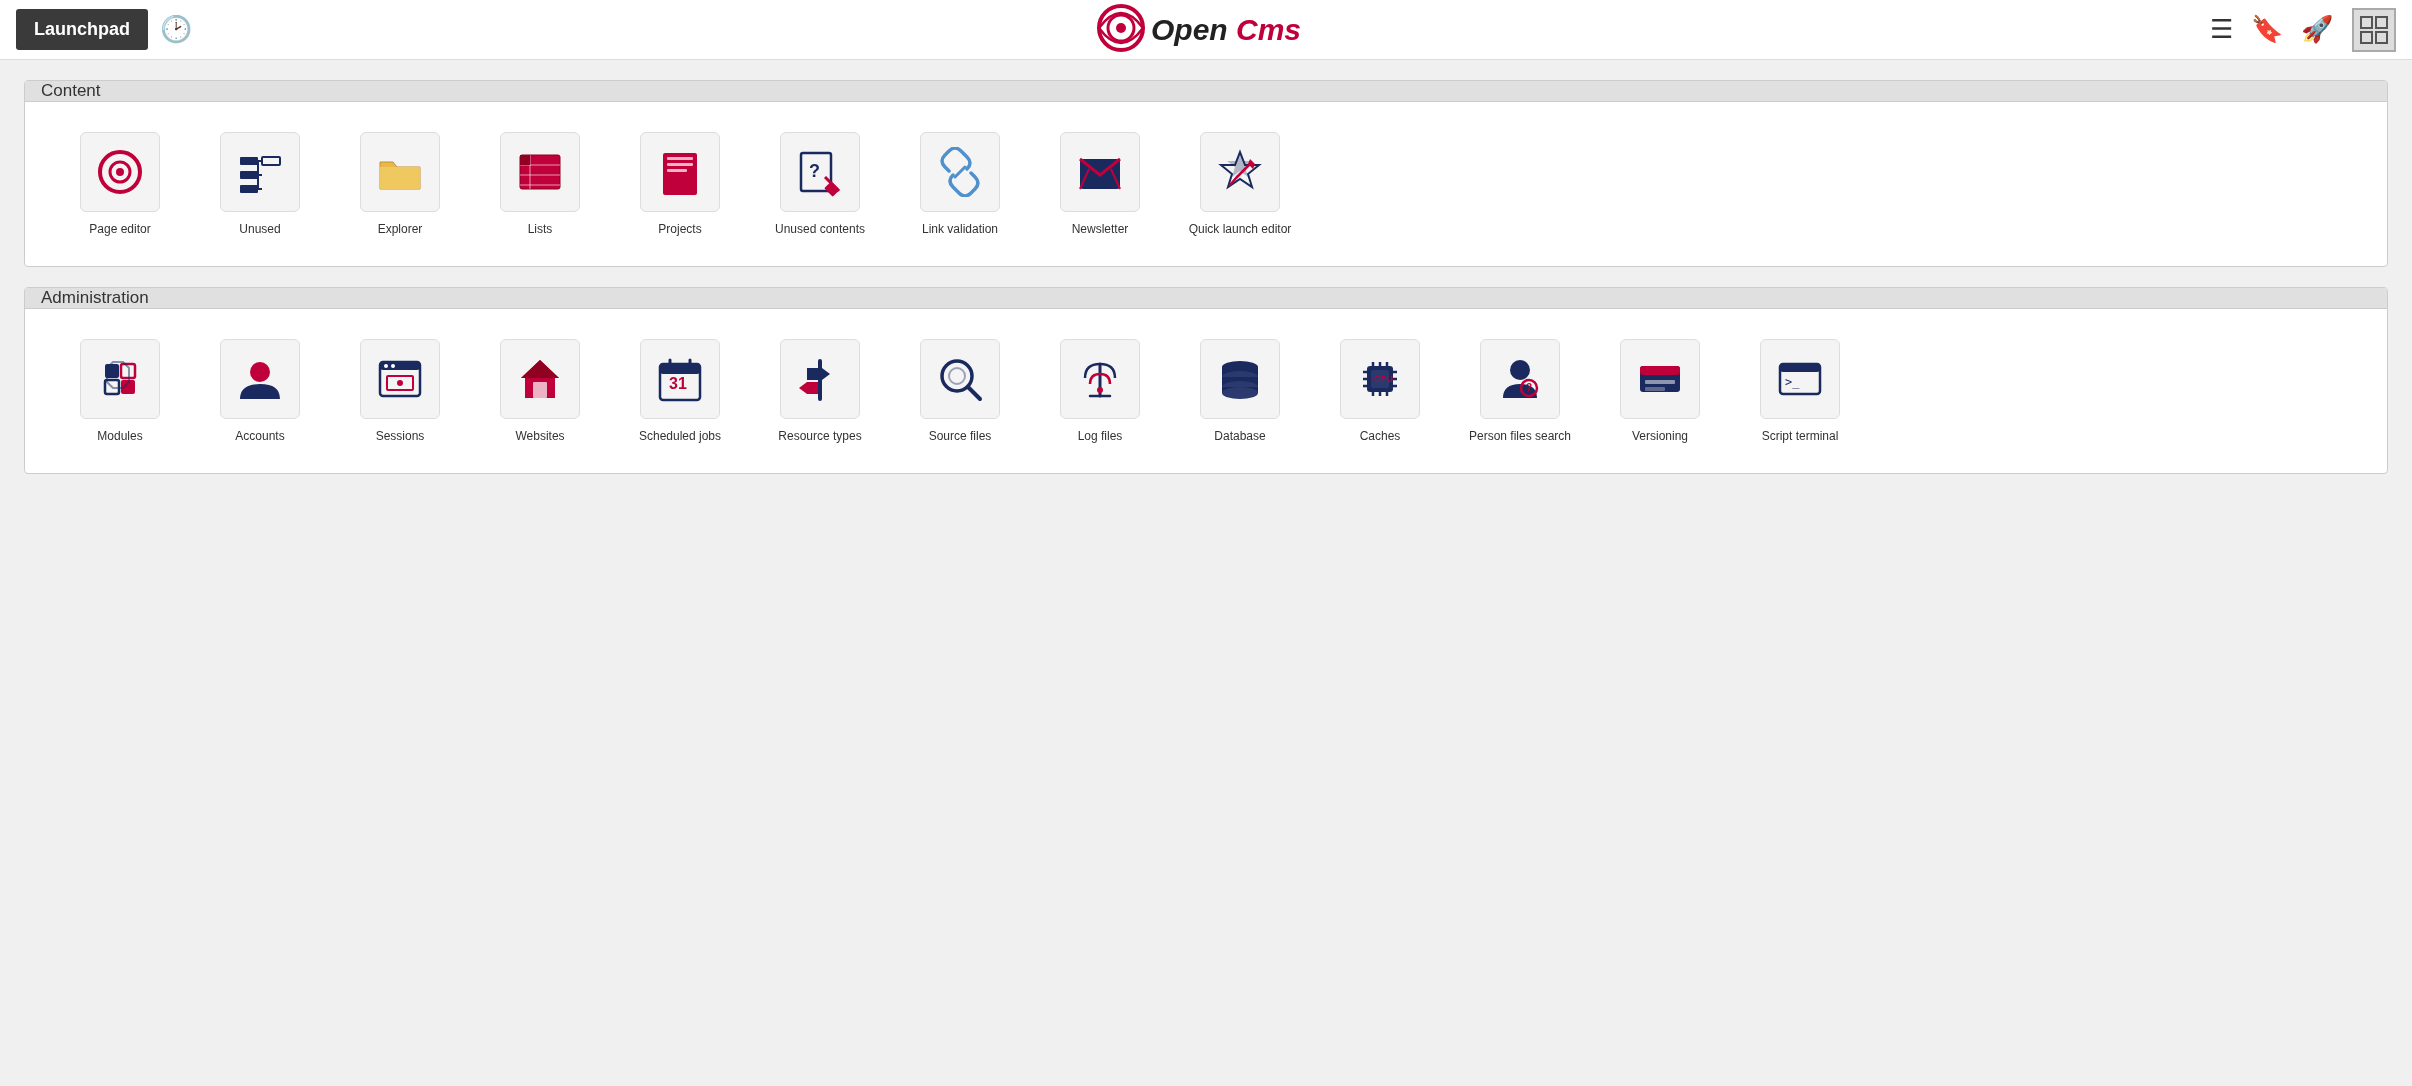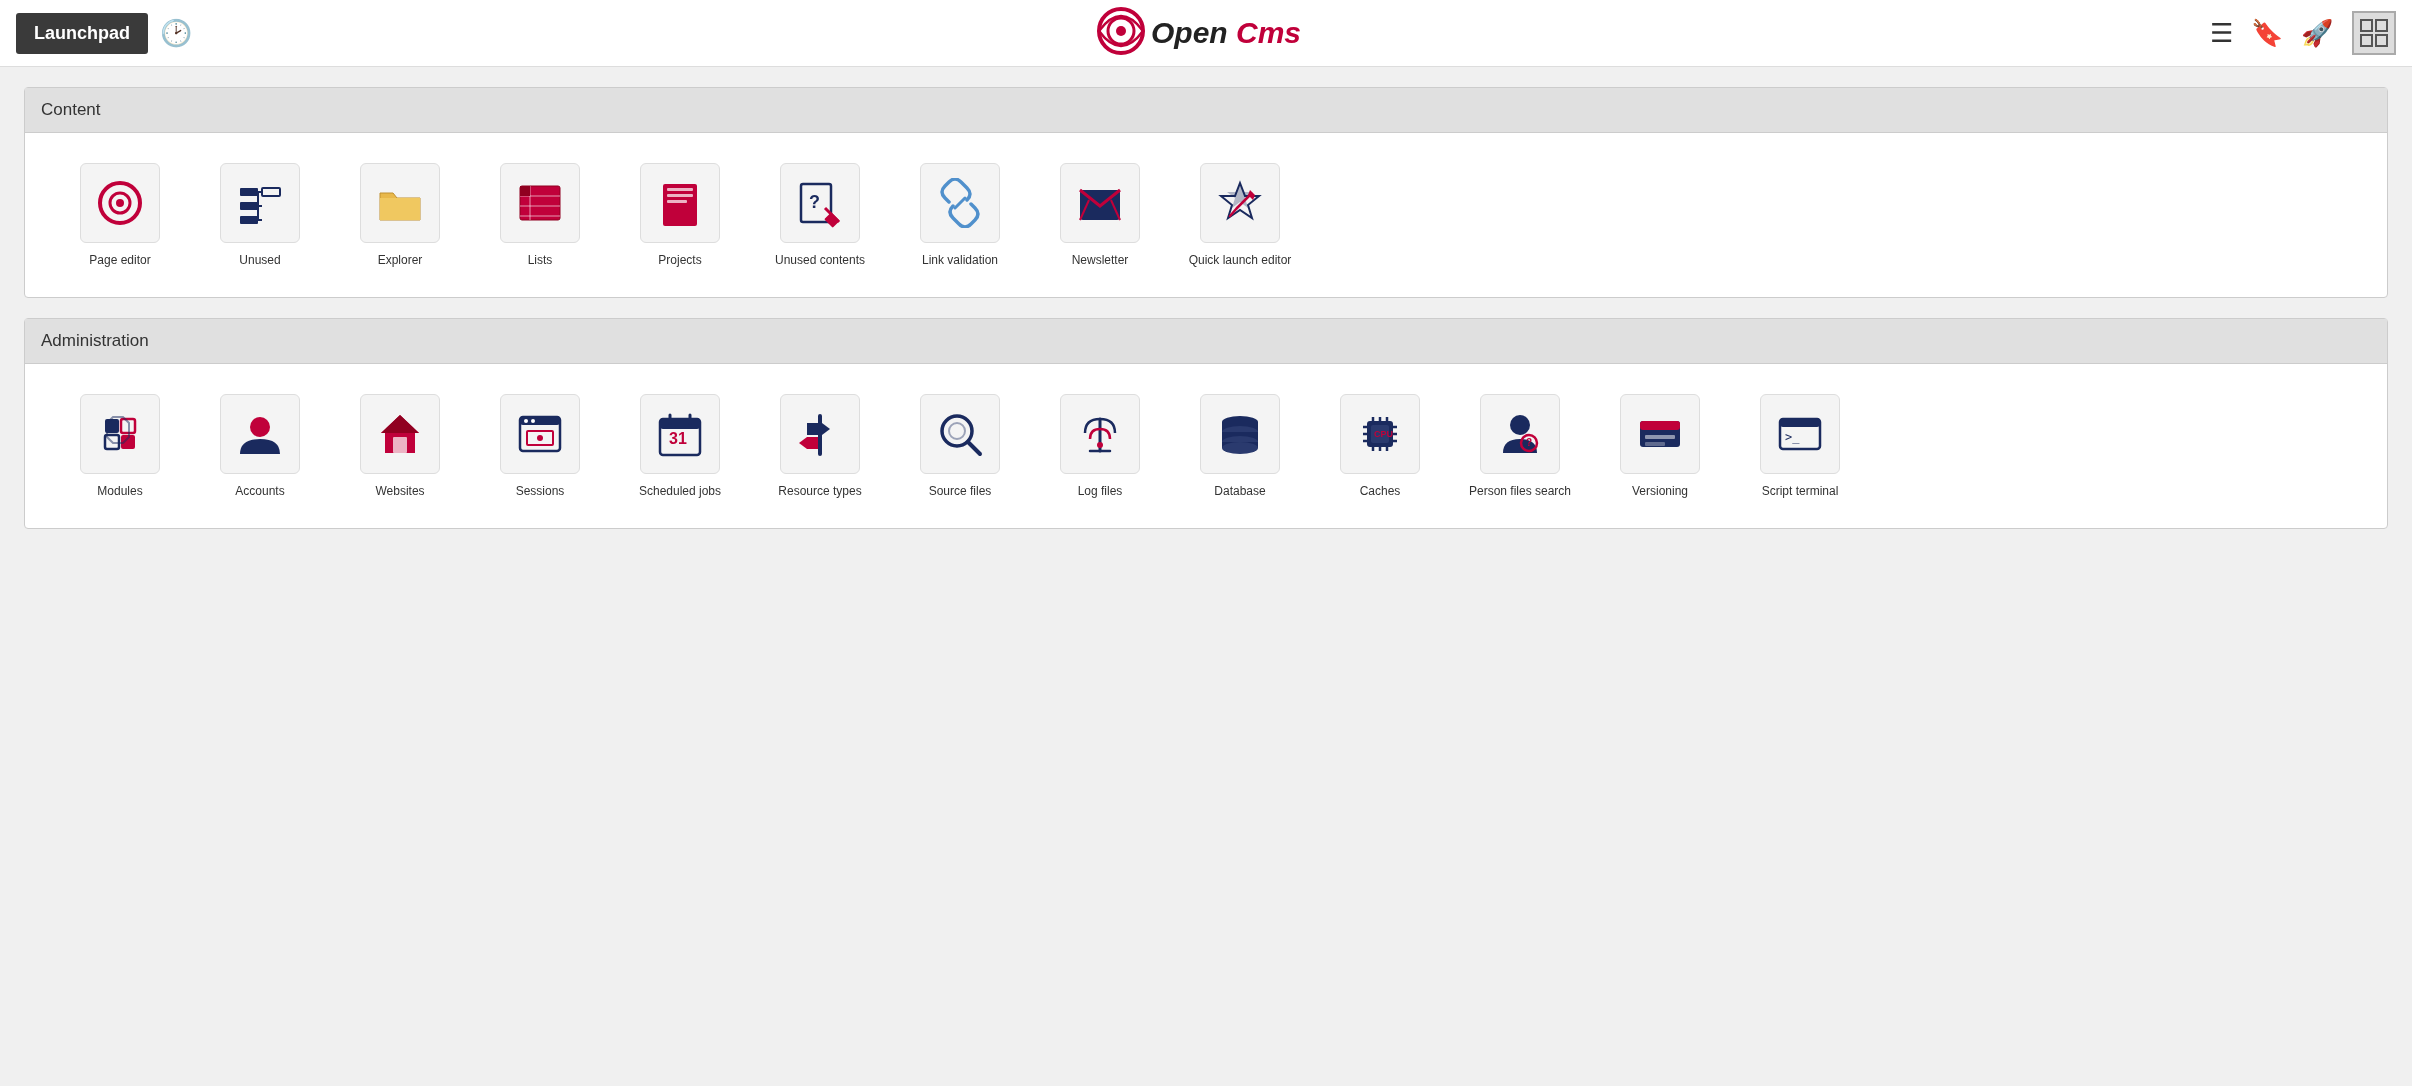--- a/index.html
+++ b/index.html
@@ -9,21 +9,21 @@
       min-height: 100vh;
     }
 
     
     .header {
       background: #fff;
       display: flex;
       align-items: center;
       justify-content: space-between;
       padding: 0 16px;
-      height: 67px;
+      height: 60px;
       border-bottom: 1px solid #ddd;
     }
     .header-left {
       display: flex;
       align-items: center;
       gap: 12px;
     }
     .launchpad-btn {
       background: #3a3a3a;
       color: #fff;
@@ -75,21 +75,21 @@
 
     
     .section {
       background: #fff;
       border: 1px solid #ccc;
       border-radius: 4px;
       margin-bottom: 20px;
     }
     .section-header {
       background: #e0e0e0;
-      padding: 12px 16px;
+      padding: 0 16px;
       font-size: 17px;
       font-weight: normal;
       color: #333;
       border-bottom: 1px solid #ccc;
     }
     .section-body {
       padding: 20px 30px;
       display: flex;
       flex-wrap: wrap;
       gap: 10px;
@@ -311,41 +311,41 @@
             <circle cx="25" cy="18" r="10" fill="#c0003a"></circle>
             <path d="M5 45 Q5 30 25 30 Q45 30 45 45" fill="#1a2a5e"></path>
           </svg>
         </div>
         <span class="app-label">Accounts</span>
       </div>
 
       <div class="app-tile">
         <div class="app-icon-box">
           <svg viewBox="0 0 50 50">
-
-            <path d="M25 6 L44 24 L40 24 L40 44 L10 44 L10 24 L6 24 Z" fill="#c0003a"></path>
-            <rect x="18" y="28" width="14" height="16" rx="1" fill="#fff" opacity="0.7"></rect>
-            <polygon points="25,6 44,24 6,24" fill="#900020"></polygon>
-          </svg>
-        </div>
-        <span class="app-label">Websites</span>
-      </div>
-
-      <div class="app-tile">
-        <div class="app-icon-box">
-          <svg viewBox="0 0 50 50">
             <rect x="5" y="8" width="40" height="34" rx="3" fill="none" stroke="#1a2a5e" stroke-width="2.5"></rect>
             <rect x="5" y="8" width="40" height="8" rx="3" fill="#1a2a5e"></rect>
             <circle cx="11" cy="12" r="2" fill="#fff"></circle>
             <circle cx="18" cy="12" r="2" fill="#fff"></circle>
             <rect x="12" y="22" width="26" height="14" rx="1" fill="none" stroke="#c0003a" stroke-width="2"></rect>
             <circle cx="25" cy="29" r="3" fill="#c0003a"></circle>
           </svg>
         </div>
         <span class="app-label">Sessions</span>
+      </div>
+
+      <div class="app-tile">
+        <div class="app-icon-box">
+          <svg viewBox="0 0 50 50">
+
+            <path d="M25 6 L44 24 L40 24 L40 44 L10 44 L10 24 L6 24 Z" fill="#c0003a"></path>
+            <rect x="18" y="28" width="14" height="16" rx="1" fill="#fff" opacity="0.7"></rect>
+            <polygon points="25,6 44,24 6,24" fill="#900020"></polygon>
+          </svg>
+        </div>
+        <span class="app-label">Websites</span>
       </div>
 
       <div class="app-tile">
         <div class="app-icon-box">
           <svg viewBox="0 0 50 50">
             <rect x="5" y="10" width="40" height="36" rx="3" fill="none" stroke="#1a2a5e" stroke-width="2.5"></rect>
             <rect x="5" y="10" width="40" height="10" rx="3" fill="#1a2a5e"></rect>
             <line x1="15" y1="6" x2="15" y2="14" stroke="#1a2a5e" stroke-width="3" stroke-linecap="round"></line>
             <line x1="35" y1="6" x2="35" y2="14" stroke="#1a2a5e" stroke-width="3" stroke-linecap="round"></line>
             <text x="14" y="35" font-size="16" font-weight="bold" fill="#c0003a">31</text>

